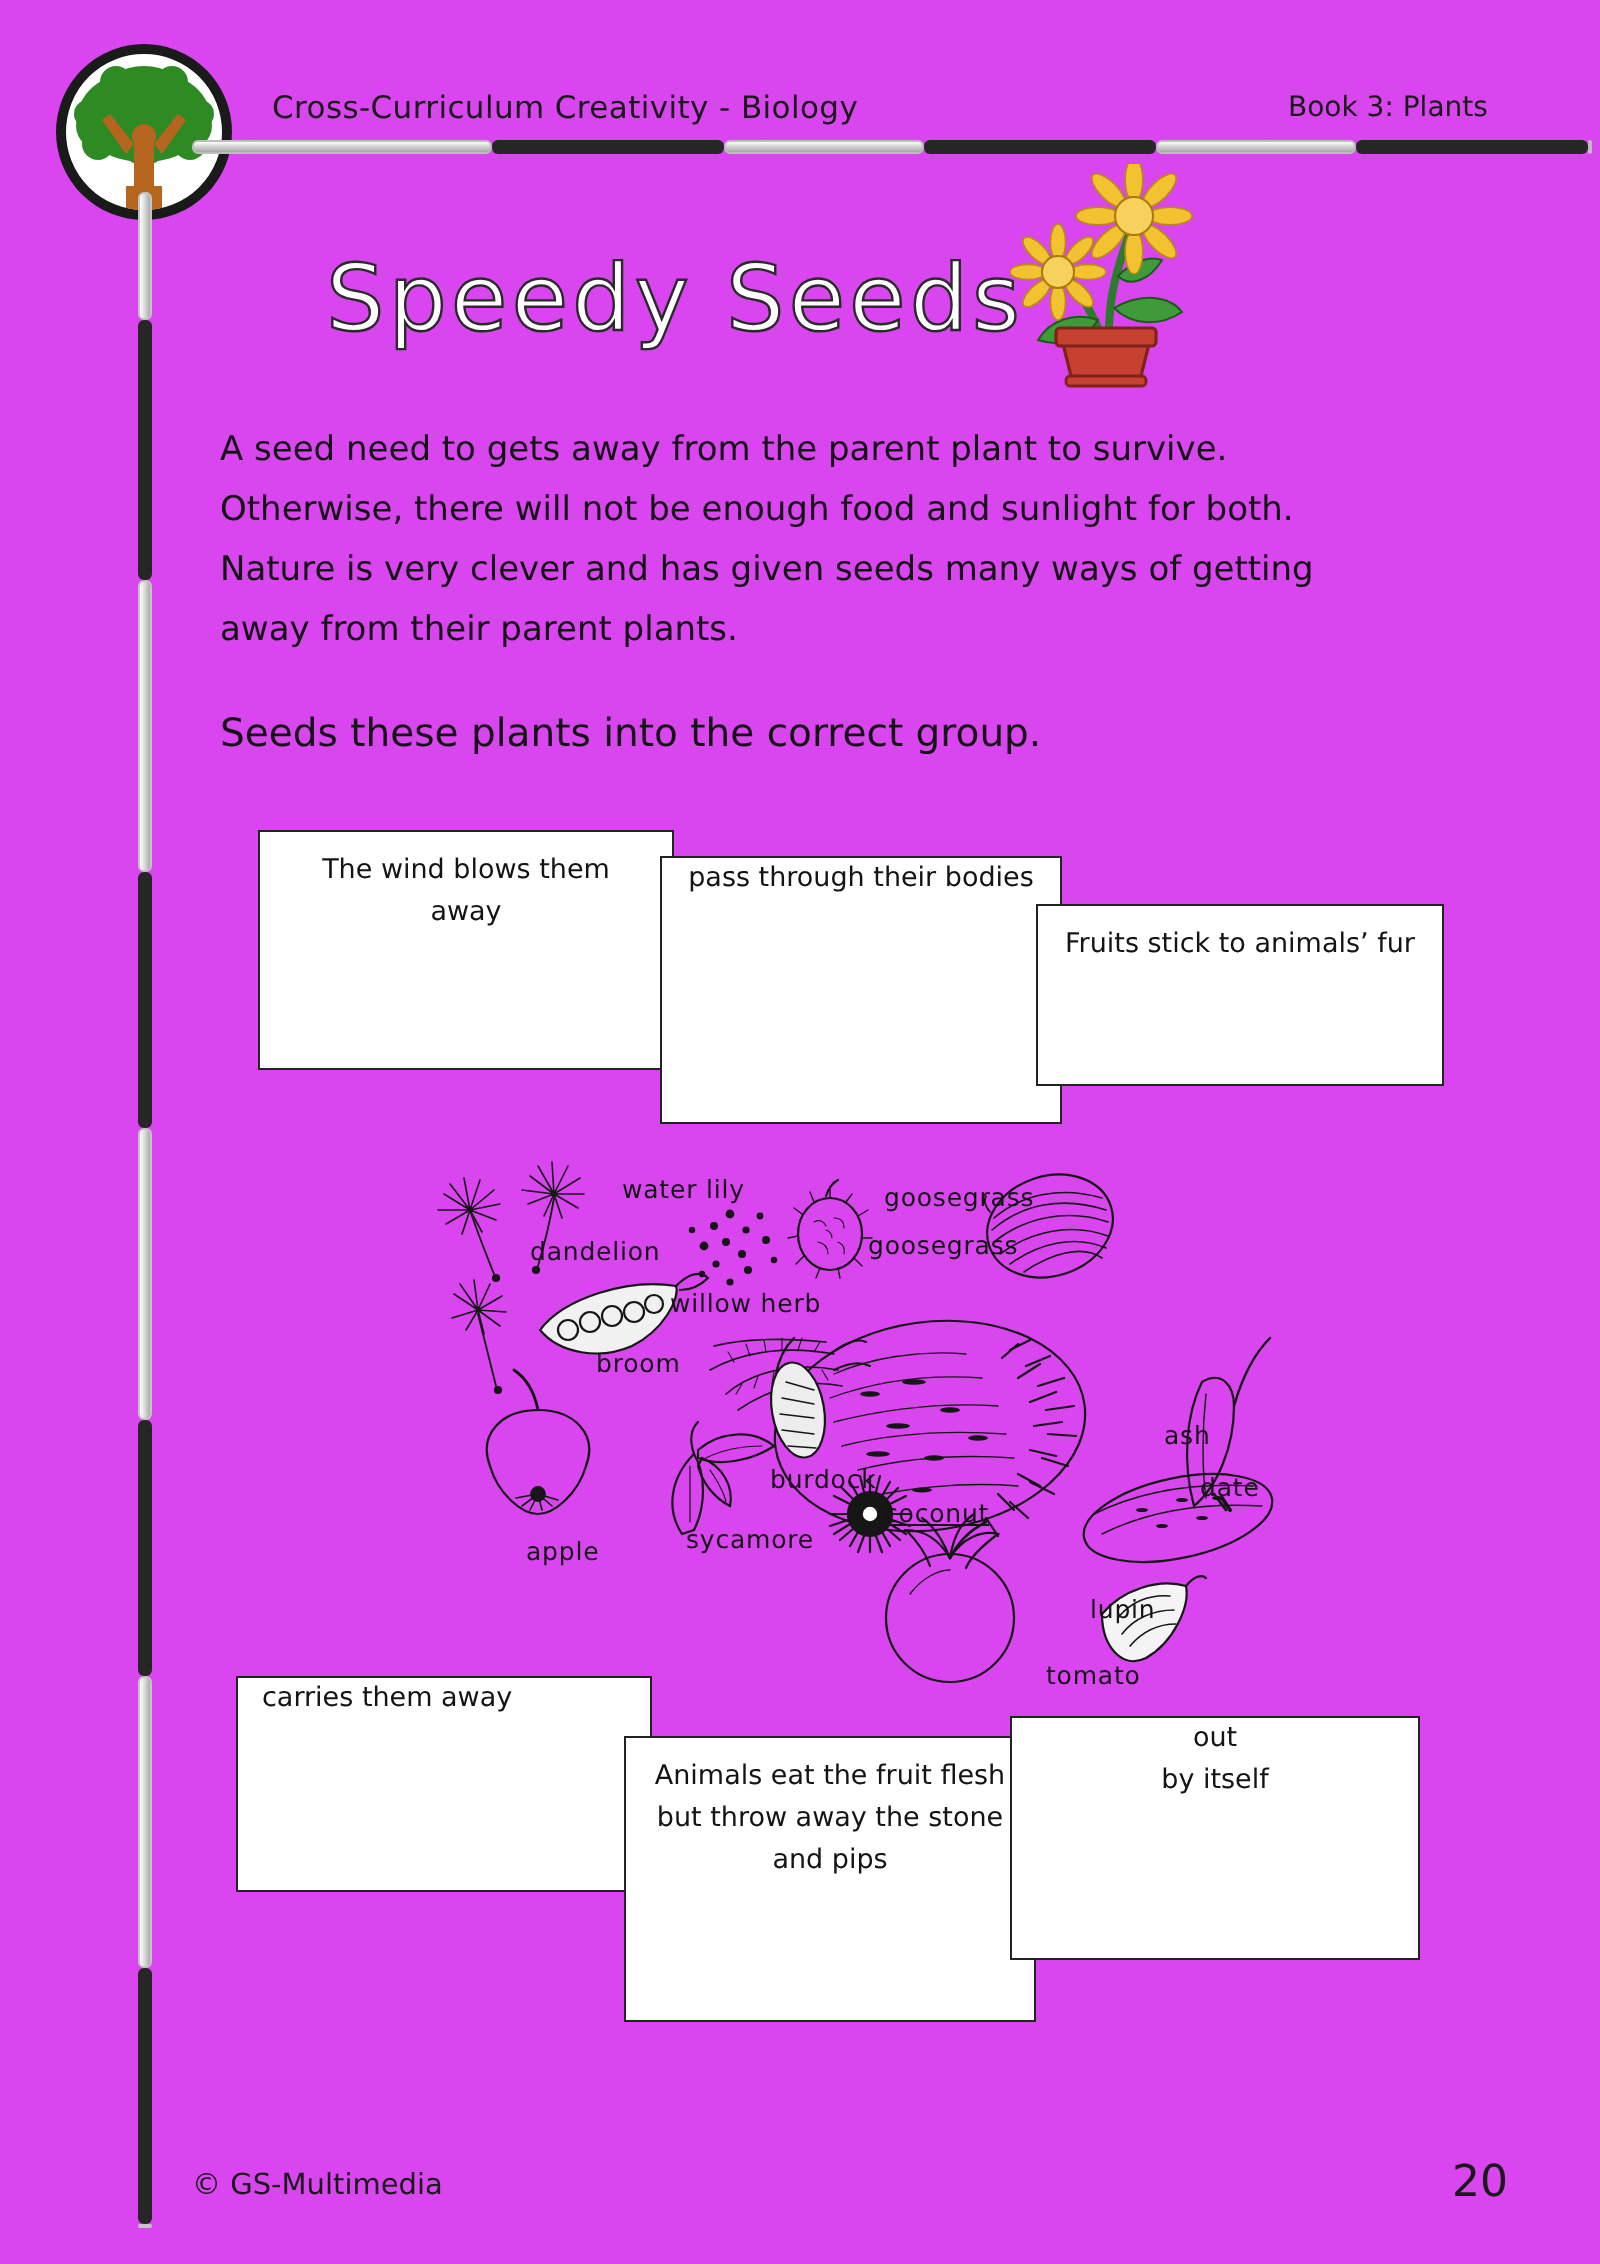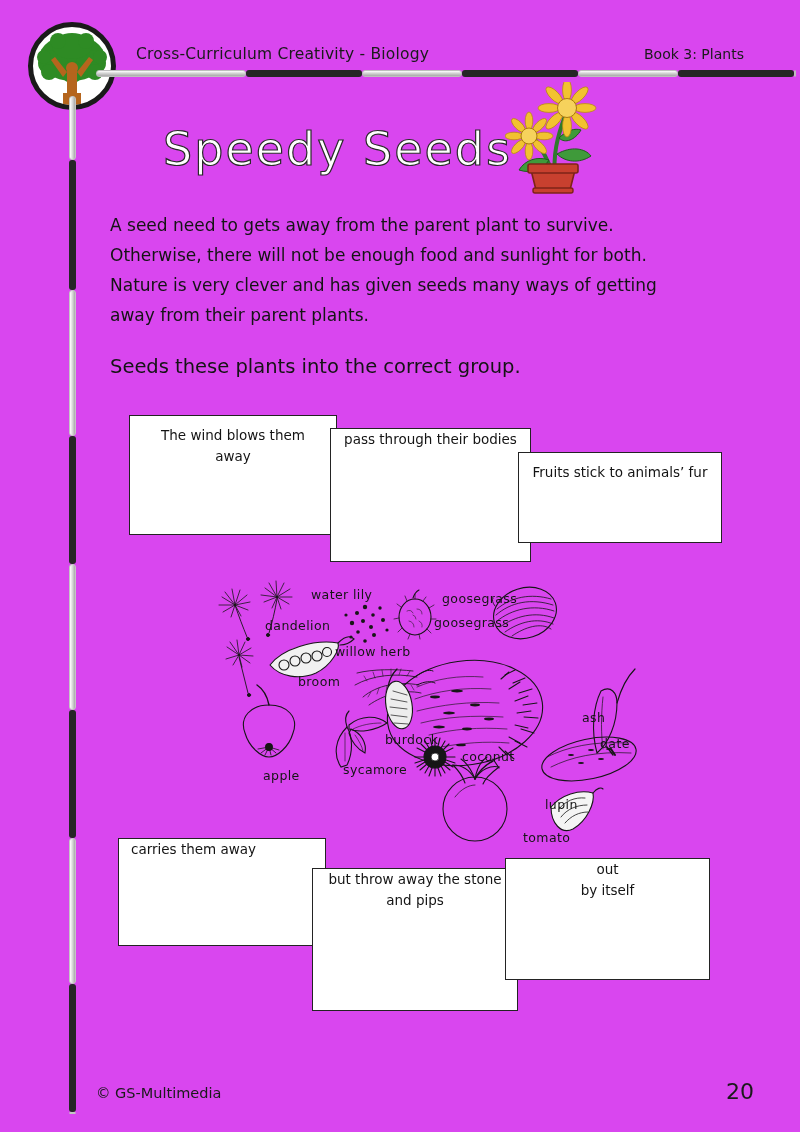--- a/index.html
+++ b/index.html
@@ -509,33 +509,34 @@
     </svg>
 
     <span class="ilabel" style="left:106px;top:12px;">water lily</span>
     <span class="ilabel" style="left:60px;top:43px;">dandelion</span>
     <span class="ilabel" style="left:237px;top:16px;">goosegrass</span>
     <span class="ilabel" style="left:229px;top:40px;">goosegrass</span>
     <span class="ilabel" style="left:130px;top:69px;">willow herb</span>
     <span class="ilabel" style="left:93px;top:99px;">broom</span>
     <span class="ilabel" style="left:377px;top:135px;">ash</span>
     <span class="ilabel" style="left:180px;top:157px;">burdock</span>
-    <span class="ilabel" style="left:257px;top:174px;">coconut</span>
+    <span class="ilabel" style="left:237px;top:174px;text-decoration:underline;">coconut</span>
     <span class="ilabel" style="left:395px;top:161px;">date</span>
     <span class="ilabel" style="left:58px;top:193px;">apple</span>
     <span class="ilabel" style="left:138px;top:187px;">sycamore</span>
     <span class="ilabel" style="left:340px;top:222px;">lupin</span>
     <span class="ilabel" style="left:318px;top:255px;">tomato</span>
   </div>
 
   <div class="abox ta-left" style="left:118px;top:838px;width:208px;height:108px;">
     <span class="btext" style="padding-top:0">carries them away</span>
   </div>
 
   <div class="abox ta-center" style="left:312px;top:868px;width:206px;height:143px;">
+    <span class="btext">Animals eat the fruit flesh</span>
     <span class="btext" style="padding-top:0">but throw away the stone</span>
     <span class="btext" style="padding-top:0">and pips</span>
   </div>
 
   <div class="abox ta-center" style="left:505px;top:858px;width:205px;height:122px;">
     <span class="btext" style="padding-top:0">out</span>
     <span class="btext" style="padding-top:0">by itself</span>
   </div>
 
   <div class="footer-copy">© GS-Multimedia</div>

